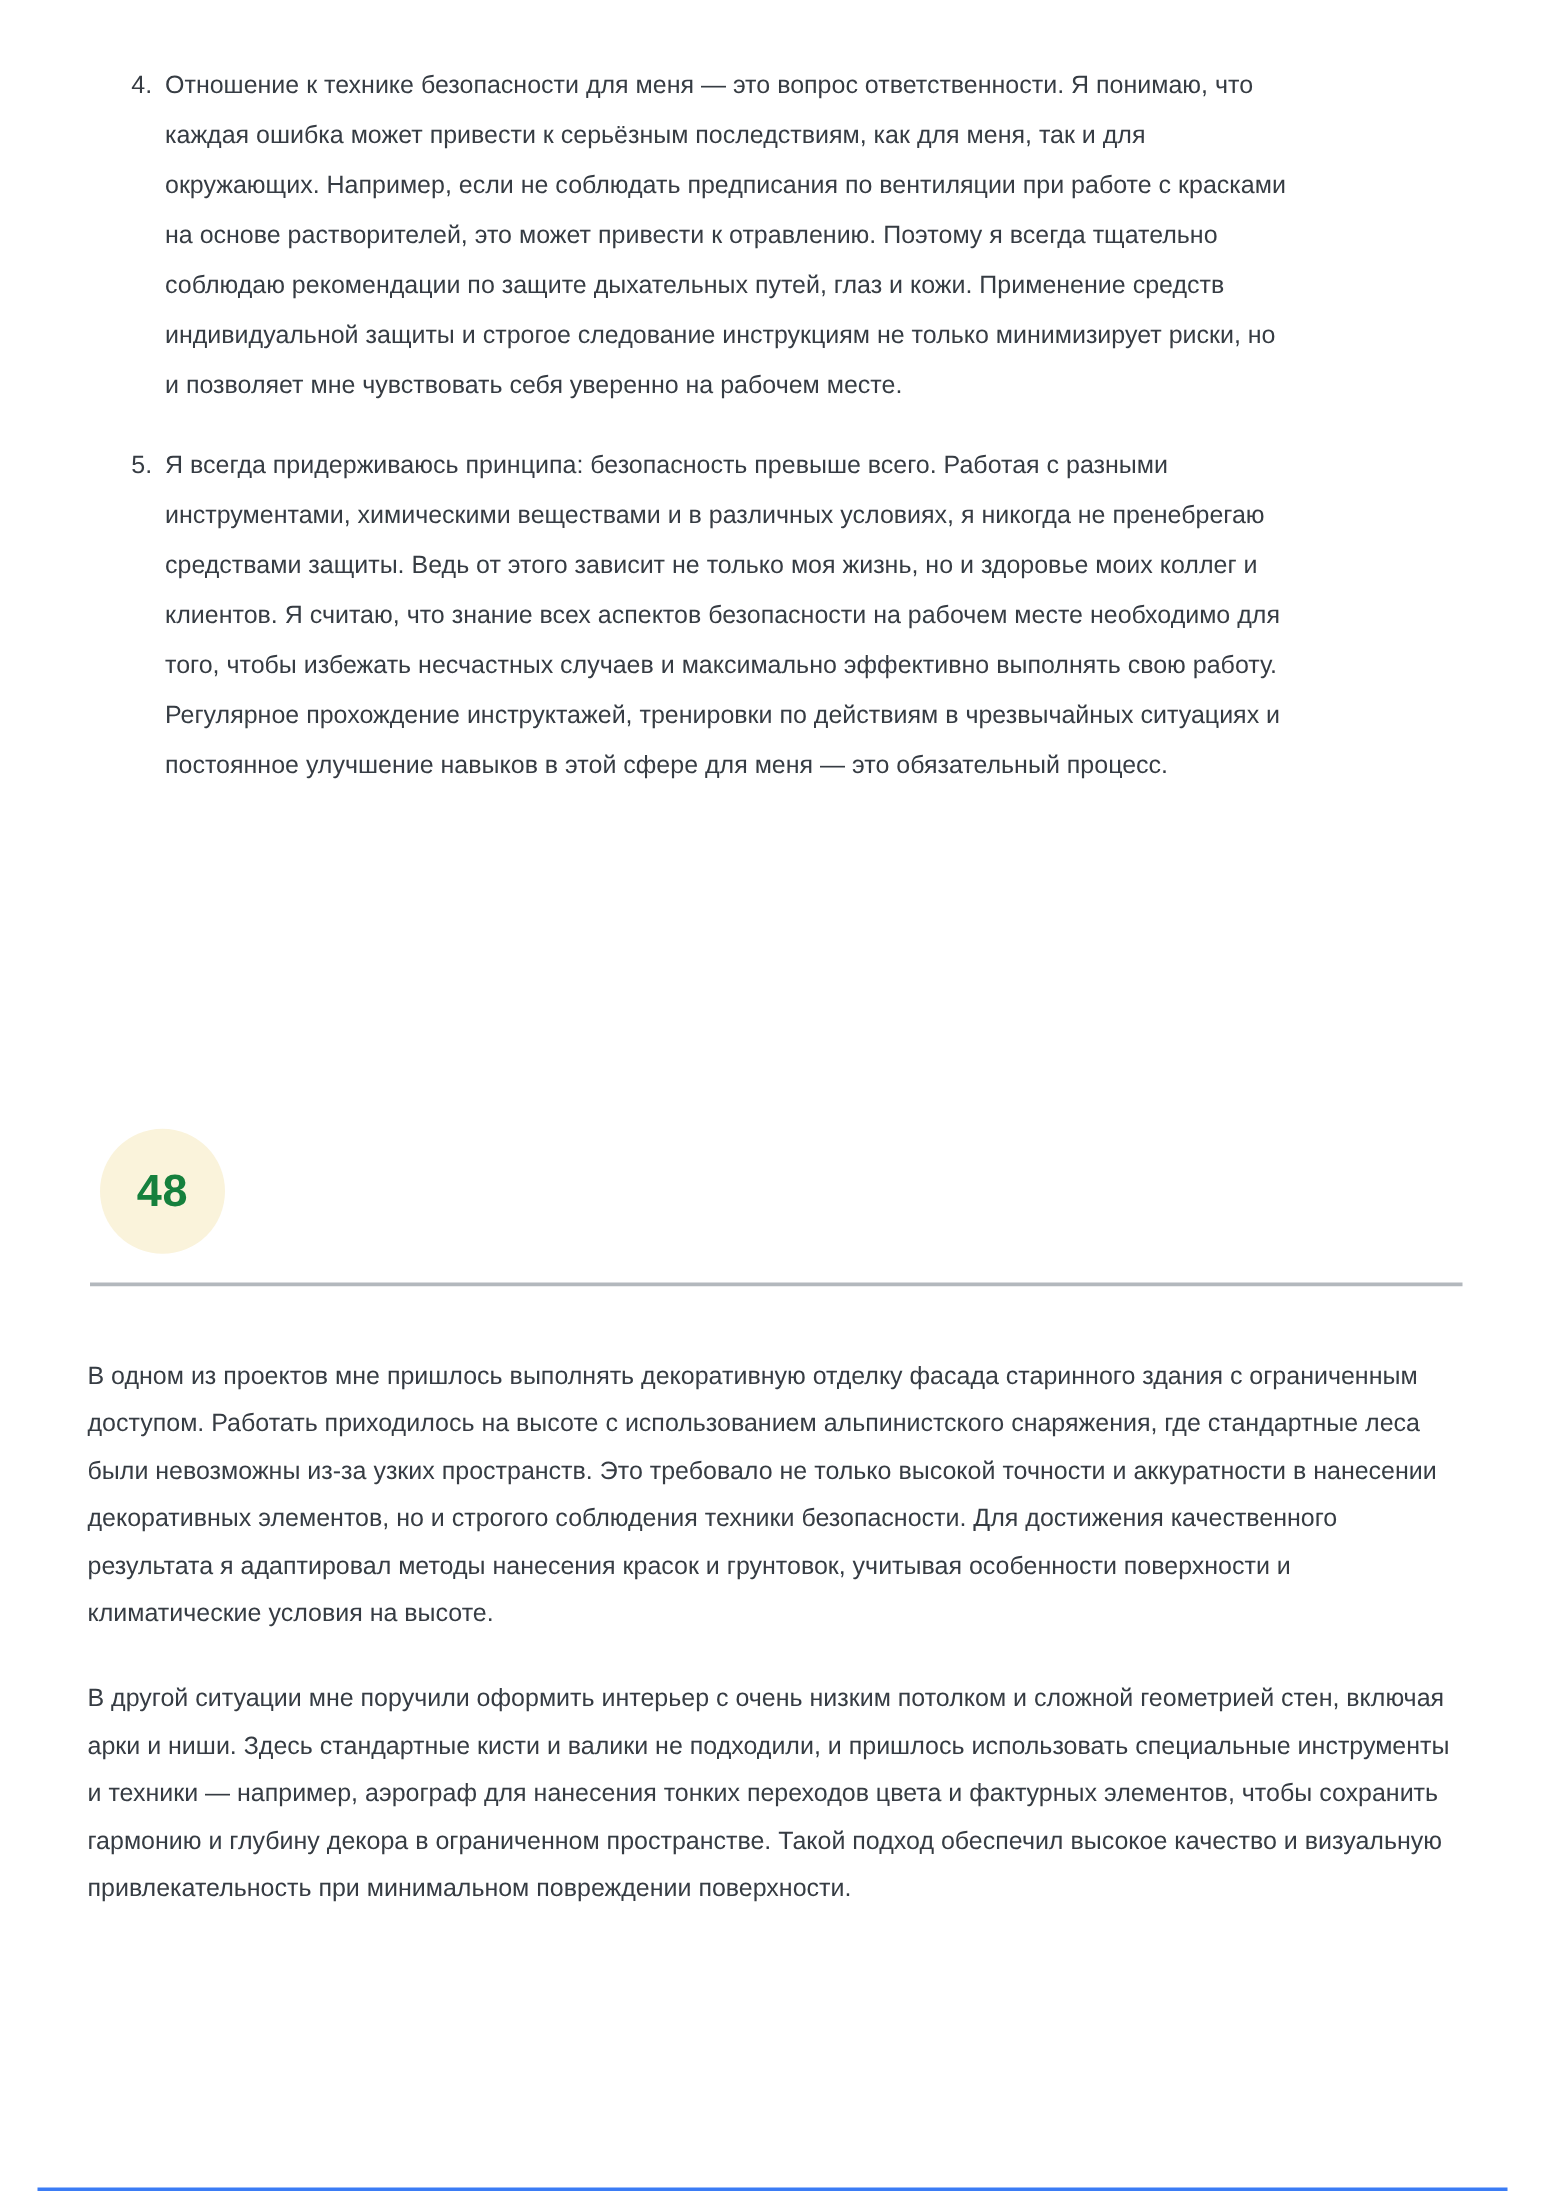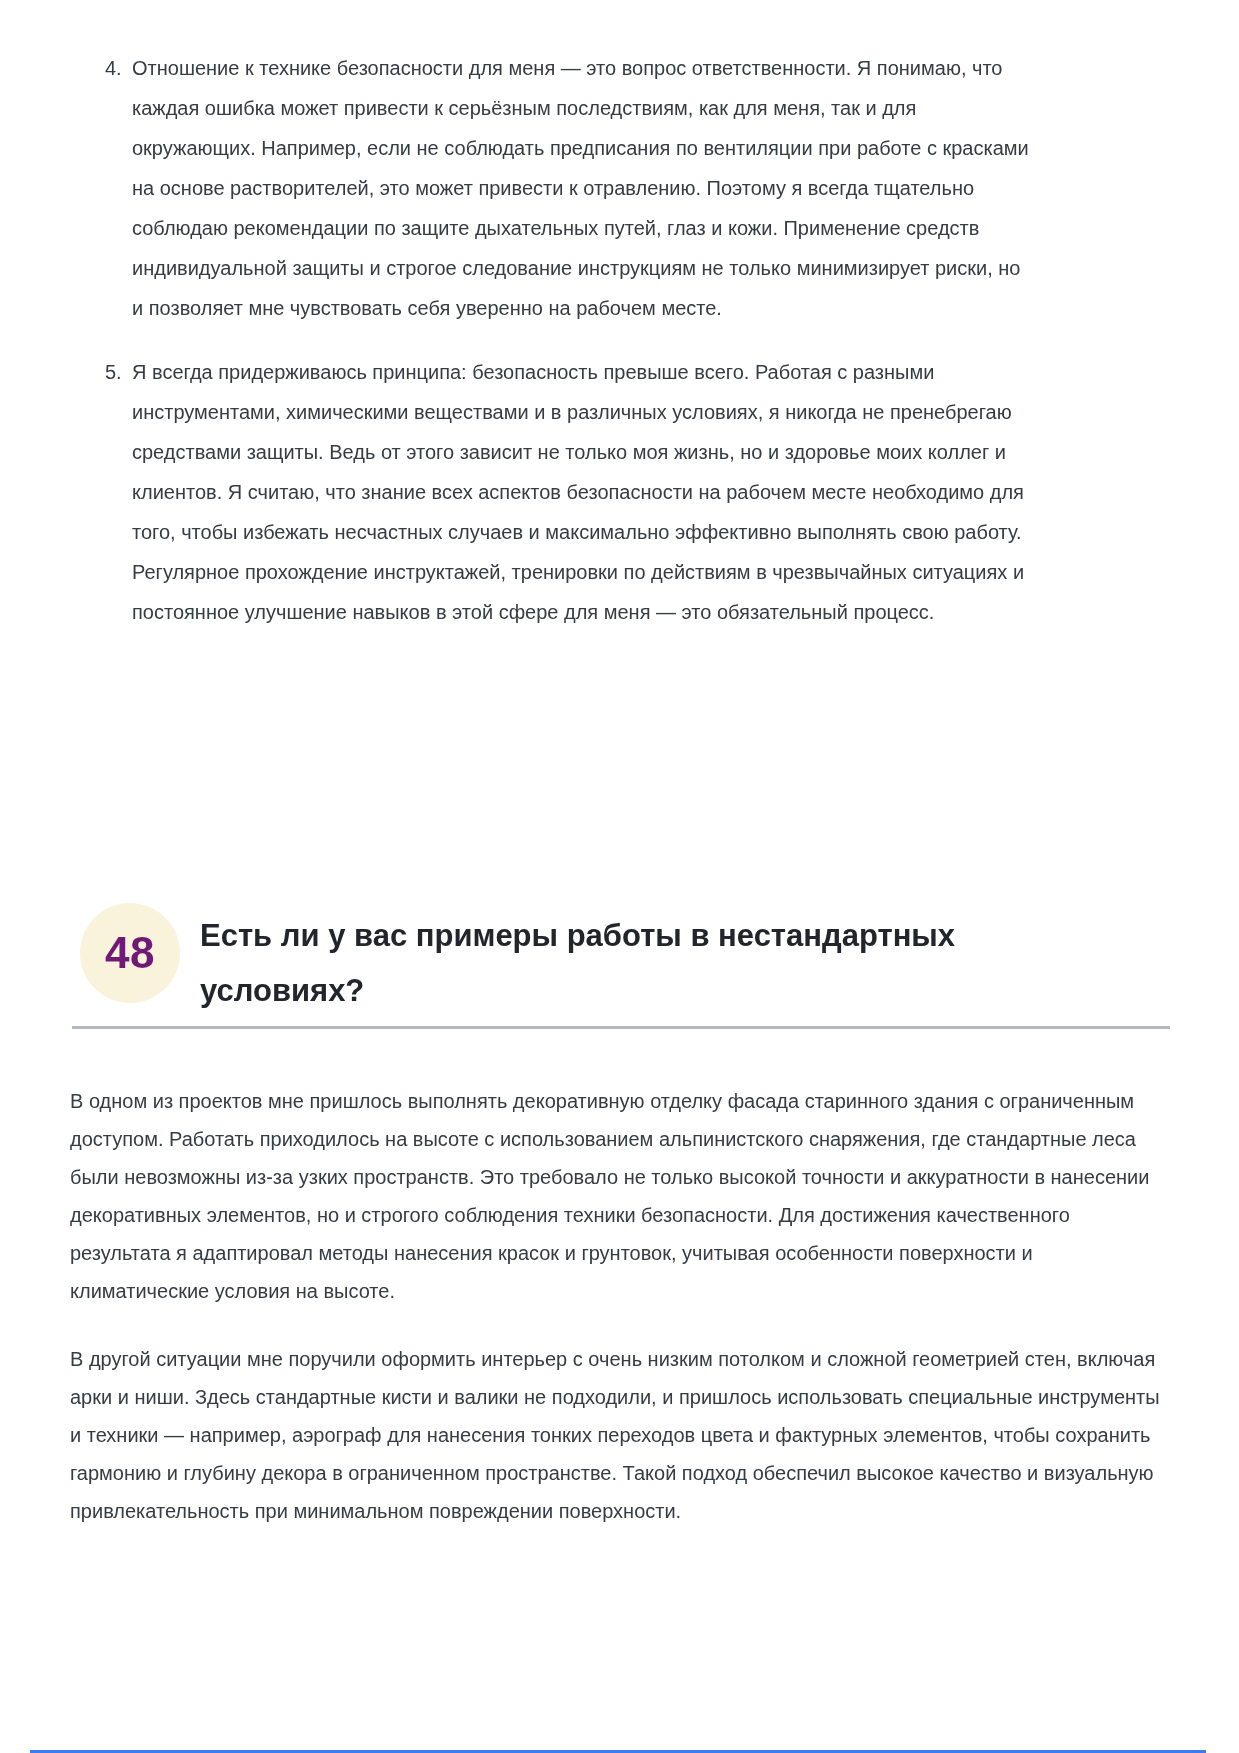--- a/index.html
+++ b/index.html
@@ -57,23 +57,23 @@
     width: 100px;
     height: 100px;
     border-radius: 50%;
     background: #faf3db;
     display: flex;
     align-items: center;
     justify-content: center;
     flex: 0 0 auto;
   }
   .badge-number {
-    font-size: 44px;
+    font-size: 36px;
     font-weight: 700;
-    color: #701a75;
+    color: #15803d;
     letter-spacing: 0.5px;
   }
   .question-title {
     margin: 5px 0 0 20px;
     width: 830px;
     font-size: 31px;
     line-height: 55px;
     font-weight: 700;
     color: #22262c;
   }
@@ -124,21 +124,20 @@
         <span class="li-number">5.</span>
         <span>Я всегда придерживаюсь принципа: безопасность превыше всего. Работая с разными инструментами, химическими веществами и в различных условиях, я никогда не пренебрегаю средствами защиты. Ведь от этого зависит не только моя жизнь, но и здоровье моих коллег и клиентов. Я считаю, что знание всех аспектов безопасности на рабочем месте необходимо для того, чтобы избежать несчастных случаев и максимально эффективно выполнять свою работу. Регулярное прохождение инструктажей, тренировки по действиям в чрезвычайных ситуациях и постоянное улучшение навыков в этой сфере для меня — это обязательный процесс.</span>
       </li>
     </ol>
   </div>
 
   <div class="question-header">
     <div class="badge-circle">
       <span class="badge-number">48</span>
     </div>
-    <h2 class="question-title">Есть ли у вас примеры работы в нестандартных условиях?</h2>
   </div>
 
   <div class="divider"></div>
 
   <p class="answer-paragraph answer-p1">В одном из проектов мне пришлось выполнять декоративную отделку фасада старинного здания с ограниченным доступом. Работать приходилось на высоте с использованием альпинистского снаряжения, где стандартные леса были невозможны из-за узких пространств. Это требовало не только высокой точности и аккуратности в нанесении декоративных элементов, но и строгого соблюдения техники безопасности. Для достижения качественного результата я адаптировал методы нанесения красок и грунтовок, учитывая особенности поверхности и климатические условия на высоте.</p>
   <p class="answer-paragraph answer-p2">В другой ситуации мне поручили оформить интерьер с очень низким потолком и сложной геометрией стен, включая арки и ниши. Здесь стандартные кисти и валики не подходили, и пришлось использовать специальные инструменты и техники — например, аэрограф для нанесения тонких переходов цвета и фактурных элементов, чтобы сохранить гармонию и глубину декора в ограниченном пространстве. Такой подход обеспечил высокое качество и визуальную привлекательность при минимальном повреждении поверхности.</p>
 
   <div class="bottom-accent-line"></div>
 
 </div>

